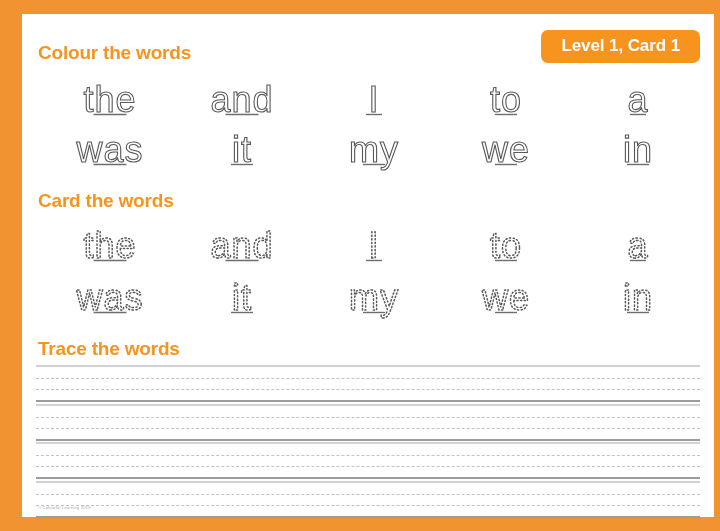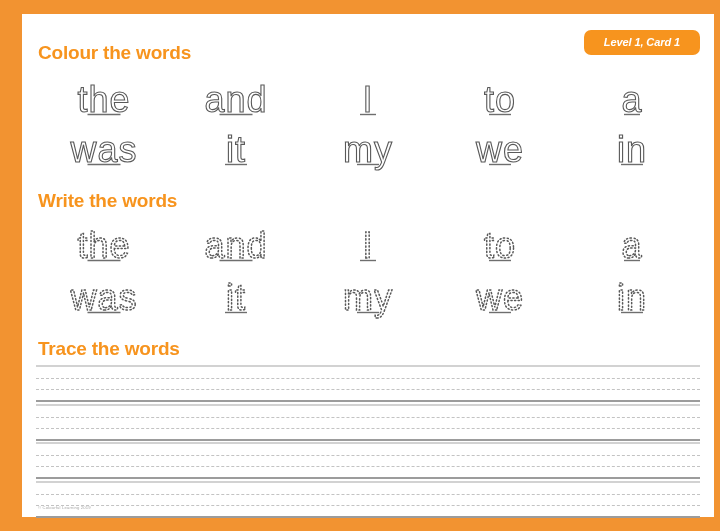--- a/index.html
+++ b/index.html
@@ -36,42 +36,41 @@
     letter-spacing: -0.2px;
     white-space: nowrap;
   }
 
   .badge {
     position: absolute;
     right: 14px;
     top: 16px;
     background: #F7941E;
     color: #ffffff;
-    font-size: 11px;
+    font-size: 17px;
     font-weight: bold;
     padding: 6px 20px 7px 20px;
     border-radius: 7px;
     letter-spacing: -0.1px;
     white-space: nowrap;
-    font-style: italic;
   }
 
   
   .word-row {
     position: absolute;
     left: 16px;
     width: 660px;
     display: flex;
     height: 52px;
   }
   .word-cell {
     flex: 1 1 0;
     display: flex;
     align-items: flex-end;
-    justify-content: center;
+    justify-content: flex-end;
     position: relative;
   }
   .word-svg {
     display: block;
     overflow: visible;
   }
 
   
   .write-area {
     position: absolute;
@@ -183,21 +182,21 @@
         </svg>
       </div>
       <div class="word-cell">
         <svg class="word-svg" width="120" height="52" viewBox="0 0 120 52">
           <text x="60" y="38" text-anchor="middle" font-family="&quot;Liberation Sans&quot;, sans-serif" font-size="36" fill="none" stroke="#595959" letter-spacing="1" stroke-width="1.1">in</text>
           <line x1="49" x2="71" y1="40.5" y2="40.5" stroke="#6e6e6e" stroke-width="1.4"></line>
         </svg>
       </div>
     </div>
 
-  <div class="section-head" style="top:176px;">Write the words</div>
+  <div class="section-head" style="top:176px;">Card the words</div>
 
   <div class="word-row" id="trace-row-0" style="top:206px;">
       <div class="word-cell">
         <svg class="word-svg" width="120" height="52" viewBox="0 0 120 52">
           <text x="60" y="38" text-anchor="middle" font-family="&quot;Liberation Sans&quot;, sans-serif" font-size="36" fill="none" stroke="#595959" letter-spacing="1" stroke-width="1.5" stroke-dasharray="1.2 2.4" stroke-linecap="round">the</text>
           <line x1="43.5" x2="76.5" y1="40.5" y2="40.5" stroke="#6e6e6e" stroke-width="1.4"></line>
         </svg>
       </div>
       <div class="word-cell">
         <svg class="word-svg" width="120" height="52" viewBox="0 0 120 52">

